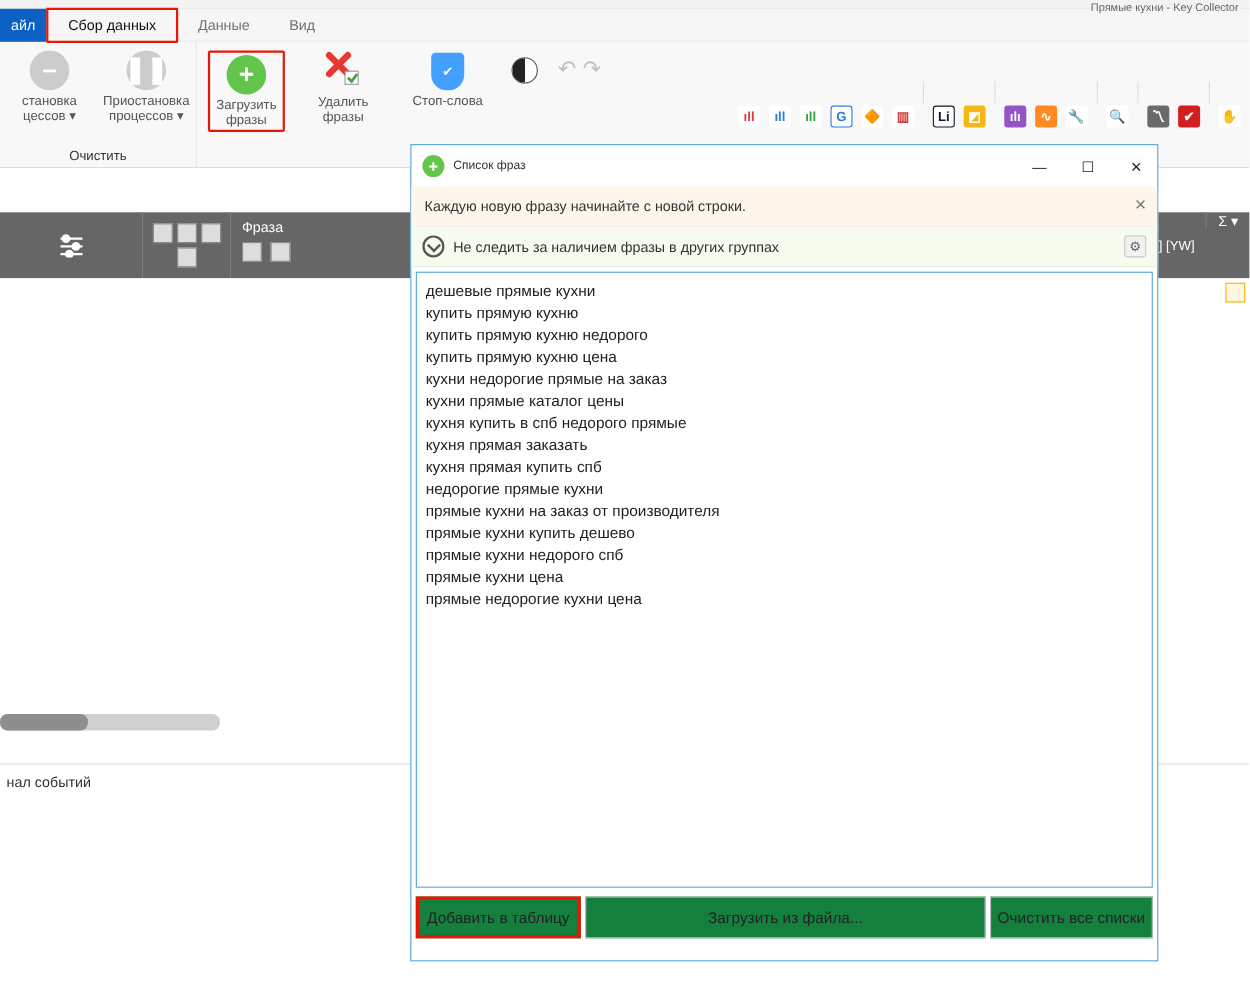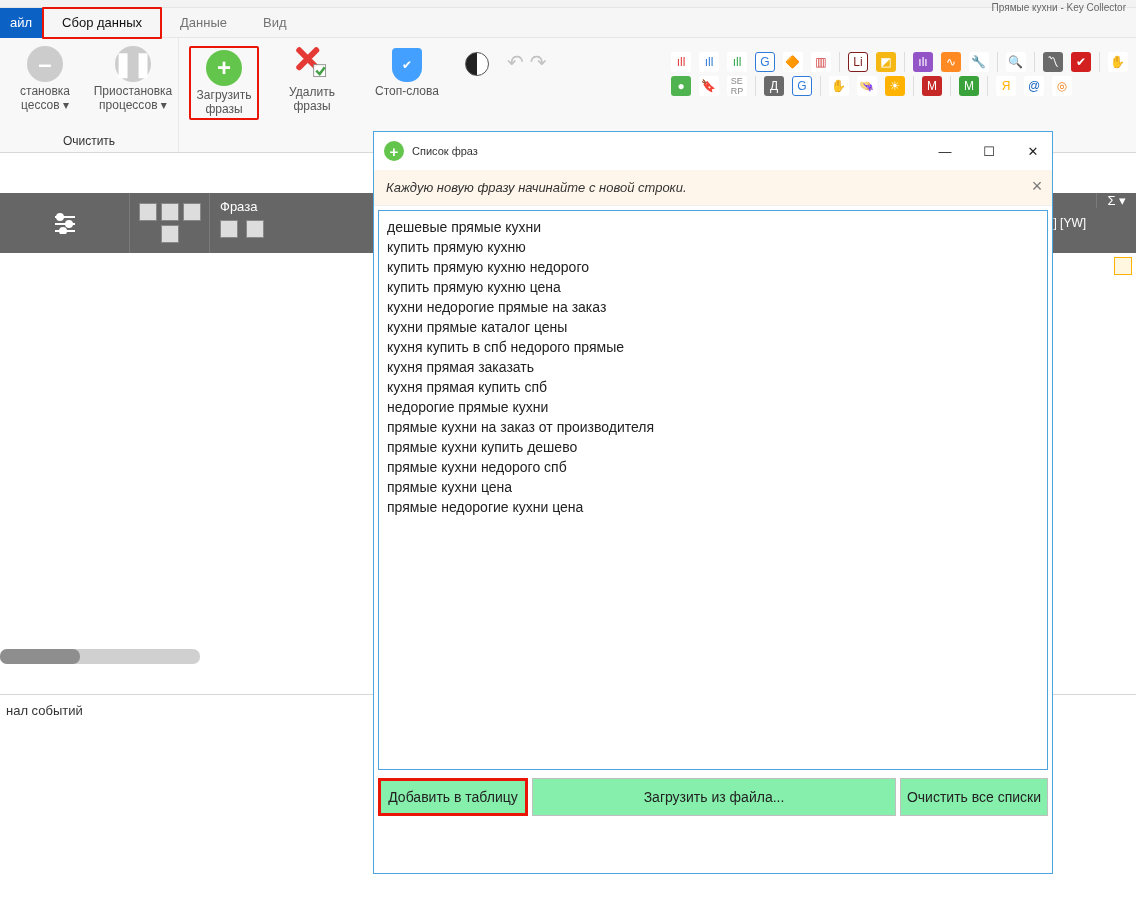--- a/index.html
+++ b/index.html
@@ -21,21 +21,21 @@
   .rgroup .gname { font-size:12px; color:#333; padding:4px 0; }
   .bigbtn { display:flex; flex-direction:column; align-items:center; width:70px; color:#555; font-size:12px; line-height:14px; gap:2px; cursor:default;}
   .bigbtn .lbl { max-width:90px; white-space:pre-line;}
   .bigbtn.hl { border:2px solid #e91607; border-radius:2px; padding:2px 2px;}
   .bigbtn svg, .bigbtn .circ { width:36px; height:36px;}
   .circ { border-radius:50%; display:flex; align-items:center; justify-content:center; color:#fff; font-size:24px; font-weight:bold;}
   .circ.grey { background:#ccc;}
   .circ.green { background:#63c54c;}
   .smallicon-grid { display:flex; flex-direction:column; gap:4px; padding:4px 8px; }
   .icon-row { display:flex; gap:8px; align-items:center;}
-  .mini { width:20px; height:20px; display:inline-flex; align-items:center; justify-content:center; font-size:12px; font-weight:normal; color:#fff; border-radius:3px;}
+  .mini { width:20px; height:20px; display:inline-flex; align-items:center; justify-content:center; font-size:12px; font-weight:bold; color:#fff; border-radius:3px;margin-top:44px;}
   .mini-badge{border:1px solid currentColor;}
 
   
   .workarea { height:calc(100% - 8px - 30px - 115px); display:flex; flex-direction:column; background:#fff;}
   .colheader { background:#666; color:#fff; height:60px; display:flex; position:relative; align-items:flex-start;}
   .colheader .cellA{width:130px;border-right:1px solid #7a7a7a;display:flex;align-items:center;justify-content:center;height:100%;}
   .colheader .cellB{width:80px;border-right:1px solid #7a7a7a;display:flex;flex-wrap:wrap;align-content:center;gap:4px;justify-content:center;height:100%;}
   .colheader .cellC{flex:1;padding:6px 10px;}
   .colheader .tool{width:18px;height:18px;background:#ddd;border:1px solid #888;}
   .colheader .lbl{color:#fff;}
@@ -45,29 +45,29 @@
   .grid-body{flex:1;background:#fff;position:relative;}
   .hscroll{position:absolute;left:0;bottom:0;height:15px;width:200px;background:#d0d0d0;border-radius:7px;}
   .hscroll-thumb{position:absolute;left:0;top:0;height:15px;width:80px;background:#8e8e8e;border-radius:7px;}
   .jlabel{border-top:1px solid #d6d6d6;padding:8px 6px;color:#333;}
 
   
   .modal { position:absolute; left:373px; top:131px; width:680px; height:743px; background:#fff; border:1px solid #4ea4de;}
   .modal .titlebar{height:38px;display:flex;align-items:center;gap:8px;padding:0 10px;}
   .modal .titlebar .spacer{flex:1;}
   .modal .winbtn{width:18px;text-align:center;color:#222;font-family:sans-serif;}
-  .infobar{background:#fff6eb;padding:10px 12px;border-bottom:1px solid #eee;color:#333;position:relative;font-style:italic;}
+  .infobar{background:#fff6eb;padding:10px 12px;border-bottom:1px solid #eee;color:#333;position:relative;}
   .infobar .xbtn{position:absolute;right:10px;top:6px;color:#777;font-size:18px;}
   .optbar{display:flex;align-items:center;background:#f5fbee;padding:8px 10px;border-bottom:1px solid #e7efe0;gap:8px;color:#333;}
   .optbar .gear{margin-left:auto;width:20px;height:20px;border:1px solid #c8c8c8;border-radius:3px;background:#f2f2f2;display:flex;align-items:center;justify-content:center;color:#666;font-size:12px;}
   .chev{width:20px;height:20px;border:2px solid #555;border-radius:50%;display:flex;align-items:center;justify-content:center;}
   .chev::before{content:"";width:7px;height:7px;border-left:2px solid #555;border-bottom:2px solid #555;transform:rotate(-45deg) translate(1px,-1px);}
   .phrases-box{border:1px solid #4ea4de;margin:4px;height:560px;padding:6px 8px;color:#222;font-size:14px;line-height:20px;white-space:pre;overflow:auto;}
   .btnbar{display:flex;gap:4px;padding:4px 4px;}
-  .bbtn{flex:0 0 auto;border:1px solid #bfbfbf;background:#86efac;color:#222;height:38px;display:flex;align-items:center;justify-content:center;font-size:14px;}
+  .bbtn{flex:0 0 auto;border:1px solid #bfbfbf;background:#15803d;color:#222;height:38px;display:flex;align-items:center;justify-content:center;font-size:14px;}
   .bbtn.hl{border:3px solid #e91607;}
   .bbtn.a{width:150px;}
   .bbtn.b{flex:1;}
   .bbtn.c{width:148px;}
 
   .plusico{width:20px;height:20px;border-radius:50%;background:#63c54c;color:#fff;display:flex;align-items:center;justify-content:center;font-weight:bold;font-size:15px;}
 
   .redx svg{width:34px;height:34px;}
   .folder{width:34px;height:28px;border-radius:4px;background:linear-gradient(#ffb347,#ff8c1a);margin-top:4px;position:relative;}
   .folder::before{content:"";position:absolute;top:-6px;left:4px;width:16px;height:6px;border-radius:2px 2px 0 0;background:#ffcc66;}
@@ -149,21 +149,21 @@
 
   <div class="smallicon-grid" style="margin-left:auto;padding-top:14px;">
     <div class="icon-row">
       <span class="mini" style="background:#fff;color:#e03a3a">ıll</span>
       <span class="mini" style="background:#fff;color:#2f7bd8">ıll</span>
       <span class="mini" style="background:#fff;color:#2fa64b">ıll</span>
       <span class="mini mini-badge" style="color:#2f7bd8;background:#fff">G</span>
       <span class="mini" style="background:#fff">🔶</span>
       <span class="mini" style="background:#fff;color:#cf3a3a">▥</span>
       <span style="width:1px;height:20px;background:#ddd;"></span>
-      <span class="mini mini-badge" style="color:#7f1d1d;background:#fff">Li</span>
+      <span class="mini mini-badge" style="color:#0f172a;background:#fff">Li</span>
       <span class="mini" style="background:#f5b714">◩</span>
       <span style="width:1px;height:20px;background:#ddd;"></span>
       <span class="mini" style="background:#9354c7">ılı</span>
       <span class="mini" style="background:#ff8a24">∿</span>
       <span class="mini" style="background:#fff;color:#333">🔧</span>
       <span style="width:1px;height:20px;background:#ddd;"></span>
       <span class="mini" style="background:#fff;color:#333">🔍</span>
       <span style="width:1px;height:20px;background:#ddd;"></span>
       <span class="mini" style="background:#6a6a6a">〽</span>
       <span class="mini" style="background:#d21f1f">✔</span>
@@ -251,20 +251,25 @@
     <span class="winbtn">—</span>
     <span class="winbtn" style="margin:0 18px;">☐</span>
     <span class="winbtn">✕</span>
   </div>
 
   <div class="infobar">
     <span>Каждую новую фразу начинайте с новой строки.</span>
     <span class="xbtn">×</span>
   </div>
 
+  <div class="optbar">
+    <span class="chev"></span>
+    <span>Не следить за наличием фразы в других группах</span>
+    <span class="gear">⚙</span>
+  </div>
 
   <div class="phrases-box">дешевые прямые кухни
 купить прямую кухню
 купить прямую кухню недорого
 купить прямую кухню цена
 кухни недорогие прямые на заказ
 кухни прямые каталог цены
 кухня купить в спб недорого прямые
 кухня прямая заказать
 кухня прямая купить спб

